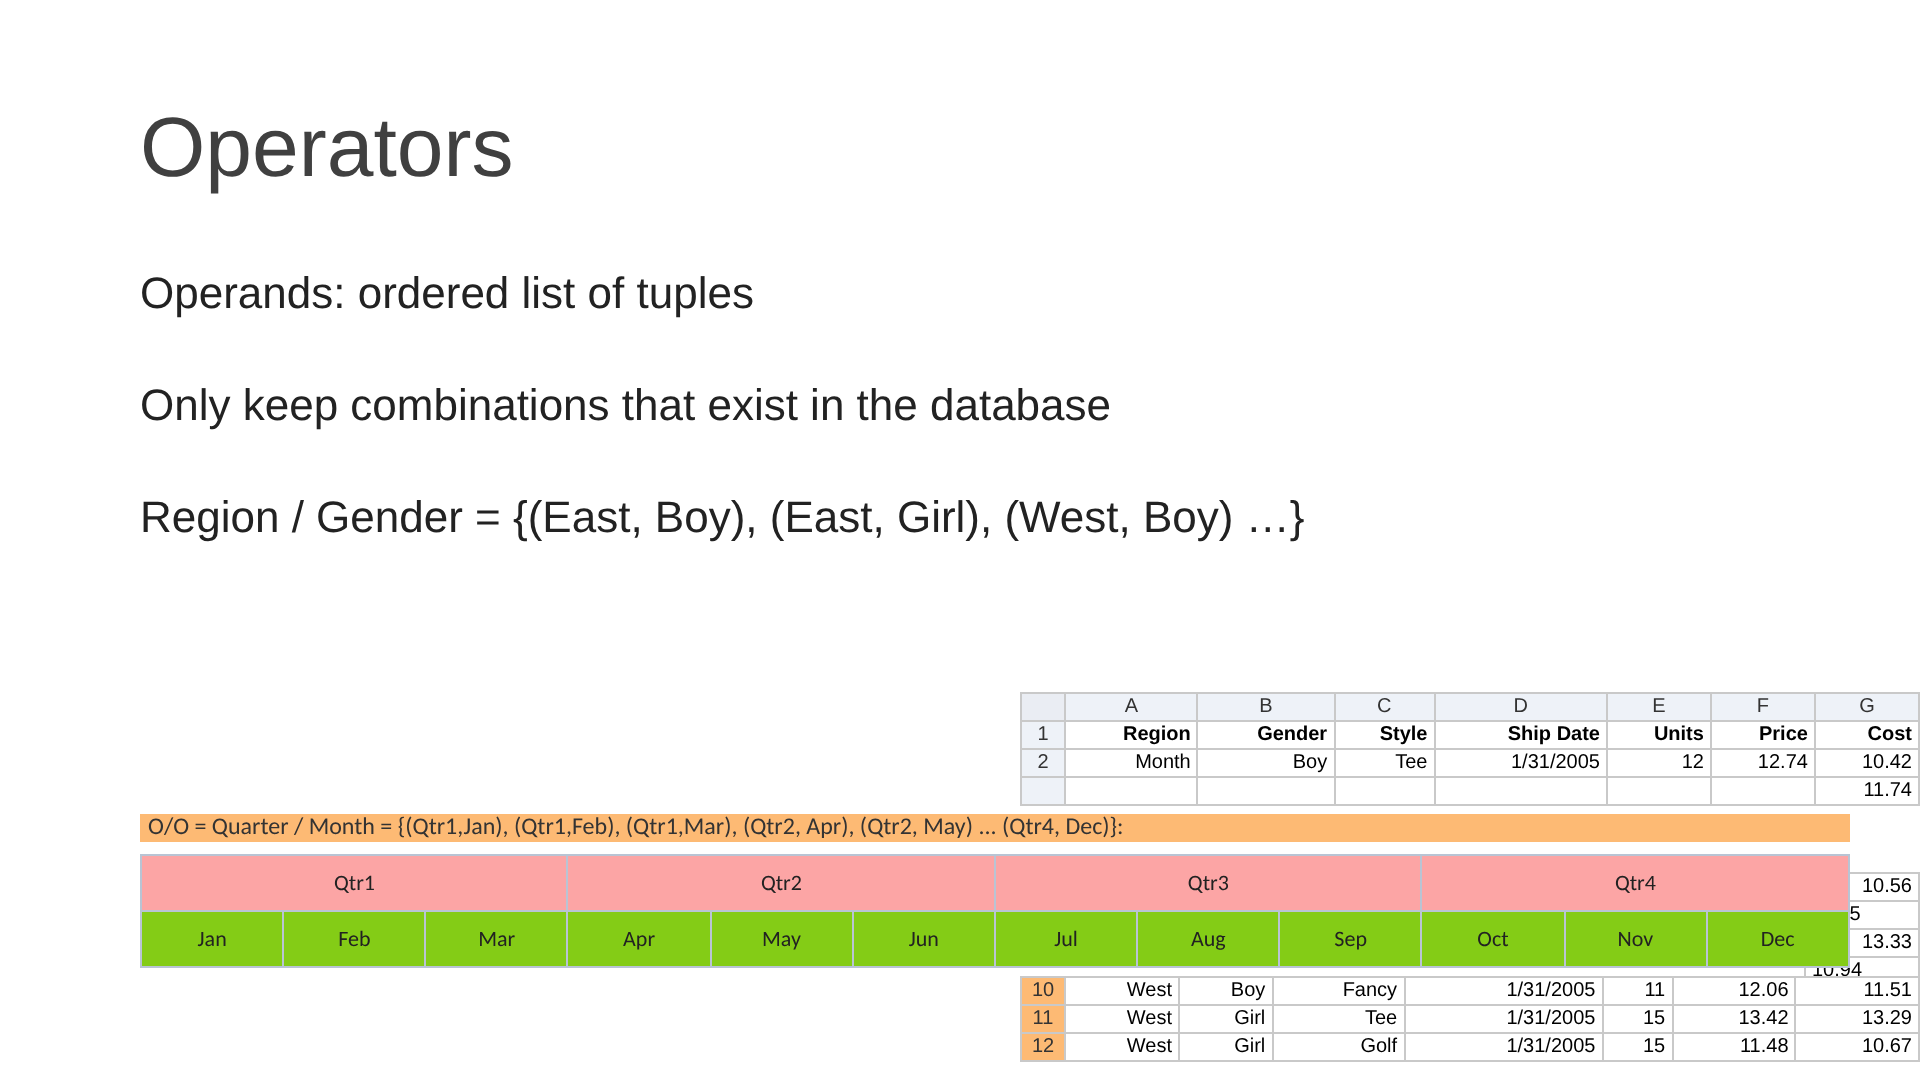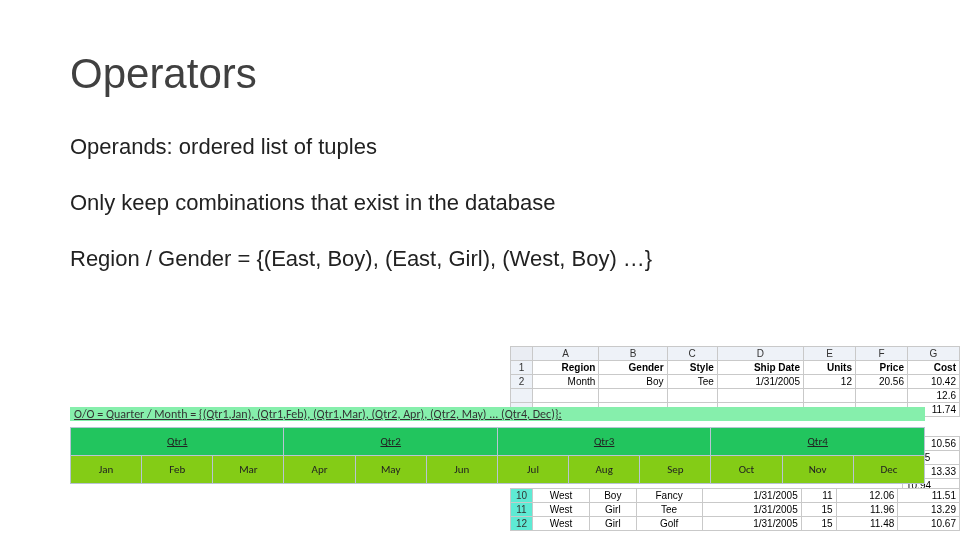--- a/index.html
+++ b/index.html
@@ -69,40 +69,38 @@
     top: 407px;
     left: 70px;
     width: 855px;
   }
   .strip-label {
     font-family: Calibri, Arial, sans-serif;
     font-size: 12px;
     color: #333;
     margin-bottom: 6px;
     padding-left: 4px;
-    background: #86efac;
-    text-decoration: underline;
+    background: #fdba74;
   }
   .strip {
     width: 100%;
     border-collapse: collapse;
     font-family: Calibri, Arial, sans-serif;
     font-size: 11px;
     color: #222;
     table-layout: fixed;
   }
   .strip td {
     border: 1px solid #b9c4d4;
     text-align: center;
     height: 28px;
     vertical-align: middle;
   }
   .strip .q-row td {
-    background: #22c55e;
-    text-decoration: underline;
+    background: #fca5a5;
   }
   .strip .m-row td {
     background: #84cc16;
   }
 
   
   .spreadsheet-bottom {
     position: absolute;
     top: 488px;
     left: 510px;
@@ -110,25 +108,25 @@
     font-family: 'Segoe UI', Verdana, sans-serif;
     font-size: 10px;
     border-collapse: collapse;
     background: #fff;
     color: #000;
   }
   .spreadsheet-bottom th, .spreadsheet-bottom td {
     border: 1px solid #c9c9c9;
     padding: 1px 3px;
     height: 13px;
-    text-align: center;
+    text-align: right;
     white-space: nowrap;
   }
   .spreadsheet-bottom .row-head {
-    background: #5eead4;
+    background: #fdba74;
     text-align: center;
     width: 22px;
     color: #333;
   }
   .spreadsheet-bottom .num { text-align: right; }
   .cover {
     position: absolute;
     background: #fff;
   }
 </style>
@@ -164,32 +162,22 @@
     <td class="bold">Price</td>
     <td class="bold">Cost</td>
   </tr>
   <tr>
     <td class="row-head">2</td>
     <td>Month</td>
     <td>Boy</td>
     <td>Tee</td>
     <td class="num">1/31/2005</td>
     <td class="num">12</td>
-    <td class="num">20.56</td>
+    <td class="num">12.74</td>
     <td class="num">10.42</td>
-  </tr>
-  <tr>
-    <td class="row-head"></td>
-    <td></td>
-    <td></td>
-    <td></td>
-    <td></td>
-    <td></td>
-    <td></td>
-    <td class="num">12.6</td>
   </tr>
   <tr>
     <td class="row-head"></td>
     <td></td>
     <td></td>
     <td></td>
     <td></td>
     <td></td>
     <td></td>
     <td class="num">11.74</td>
@@ -269,21 +257,21 @@
     <td class="num">12.06</td>
     <td class="num">11.51</td>
   </tr>
   <tr>
     <td class="row-head">11</td>
     <td>West</td>
     <td>Girl</td>
     <td>Tee</td>
     <td class="num">1/31/2005</td>
     <td class="num">15</td>
-    <td class="num">11.96</td>
+    <td class="num">13.42</td>
     <td class="num">13.29</td>
   </tr>
   <tr>
     <td class="row-head">12</td>
     <td>West</td>
     <td>Girl</td>
     <td>Golf</td>
     <td class="num">1/31/2005</td>
     <td class="num">15</td>
     <td class="num">11.48</td>

